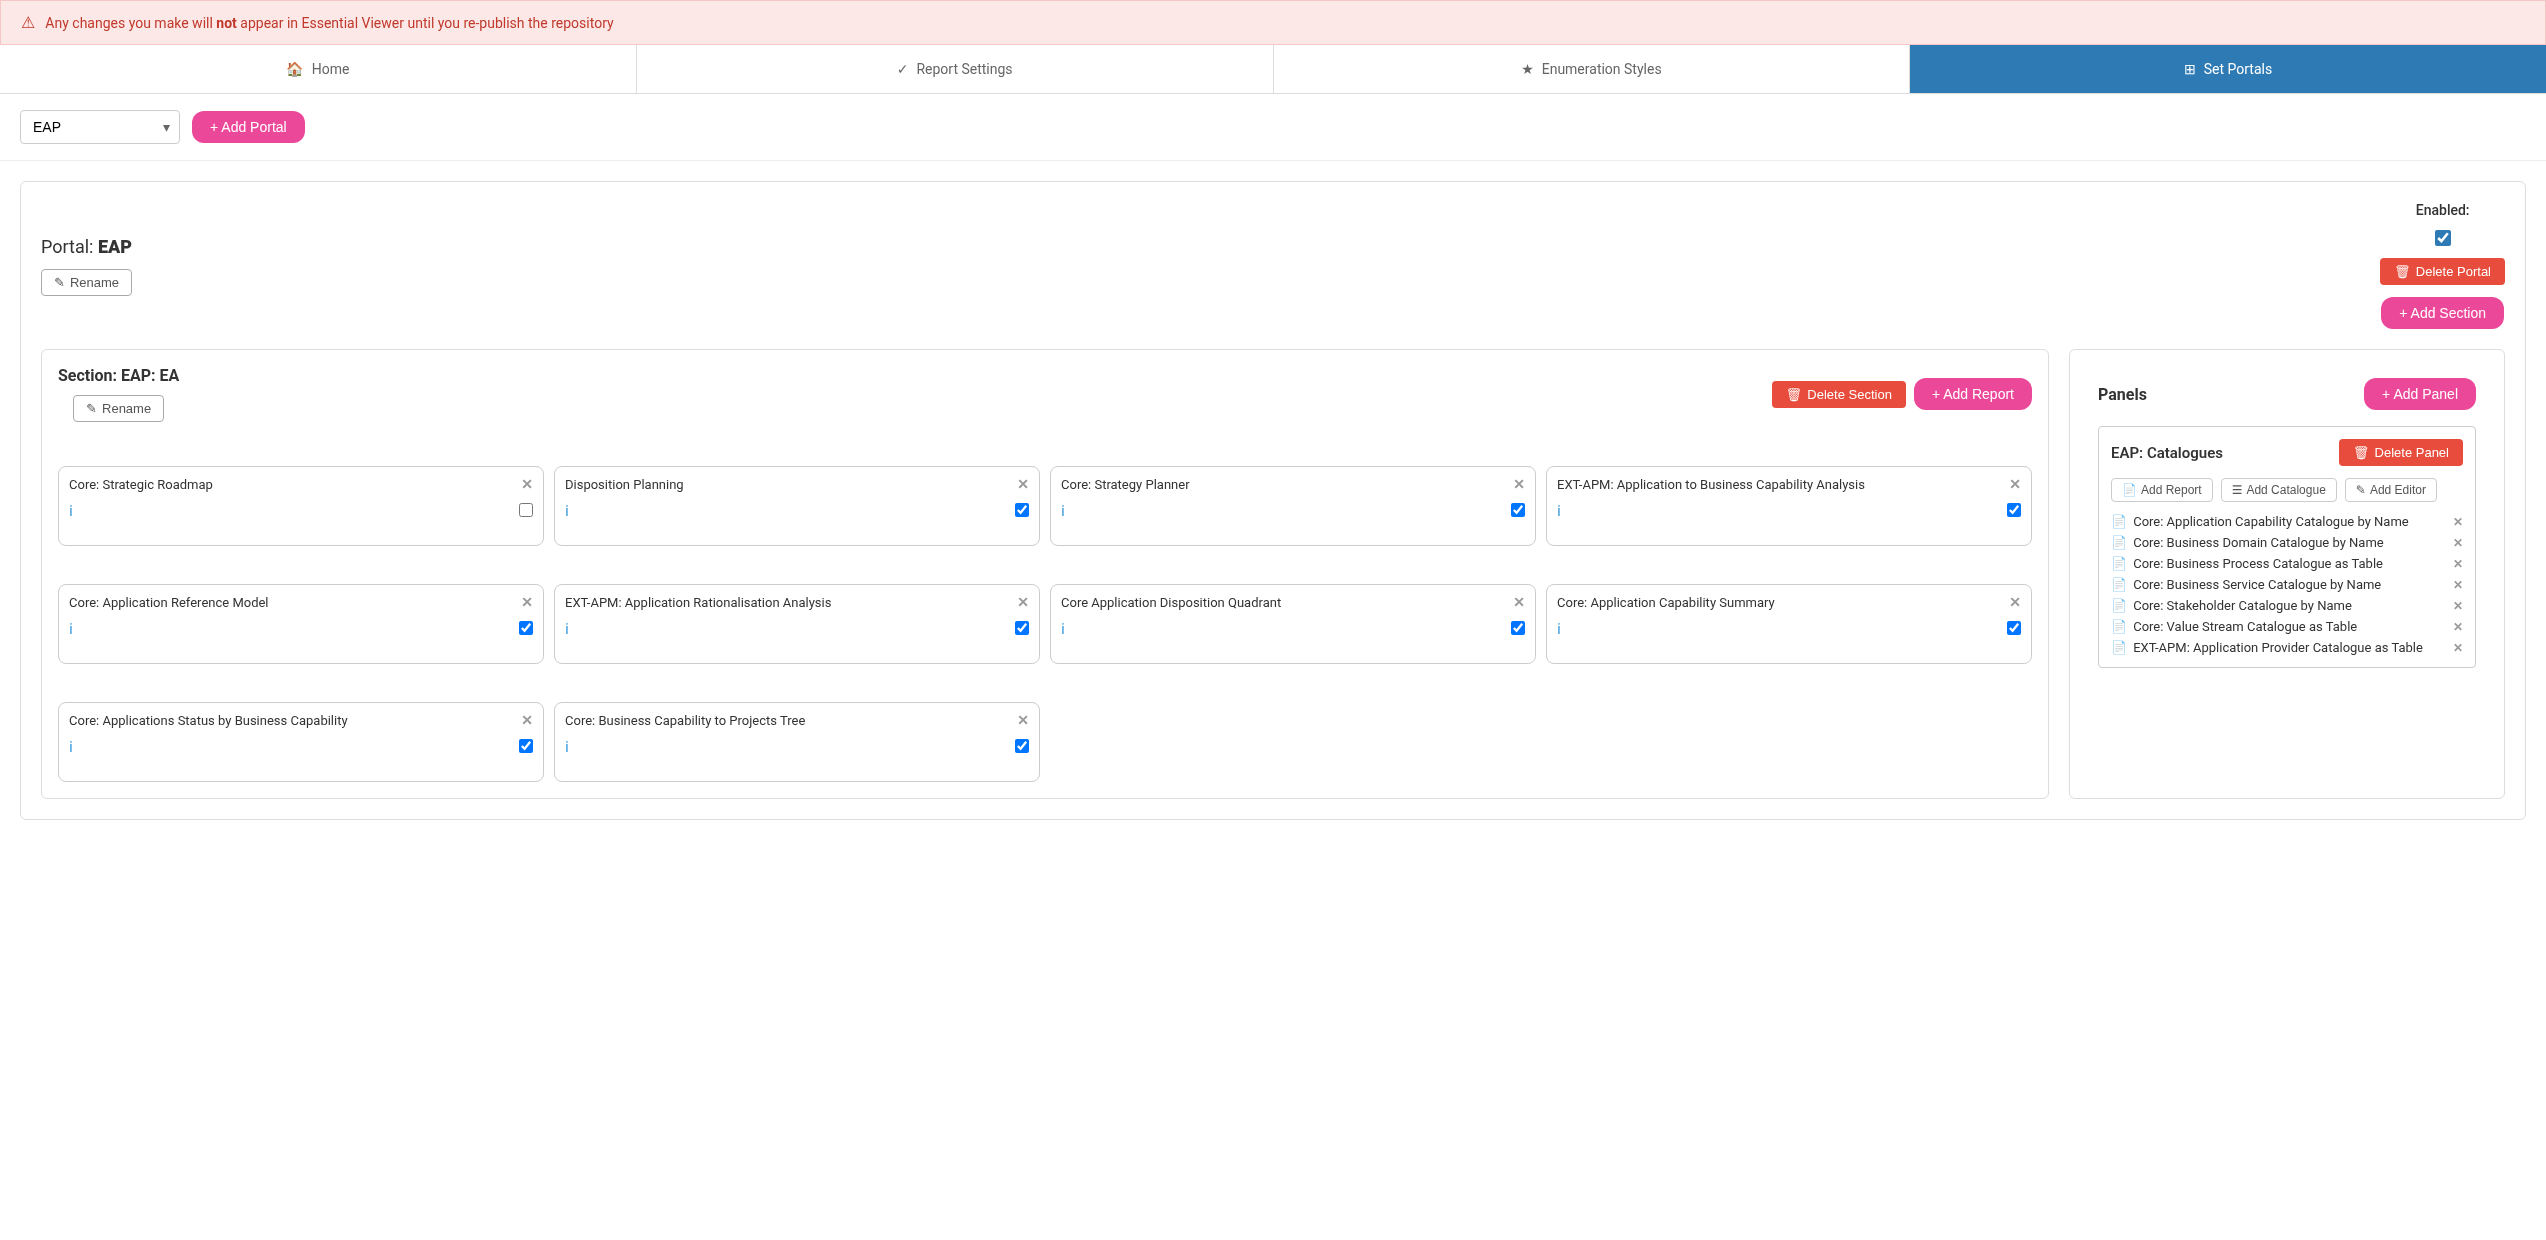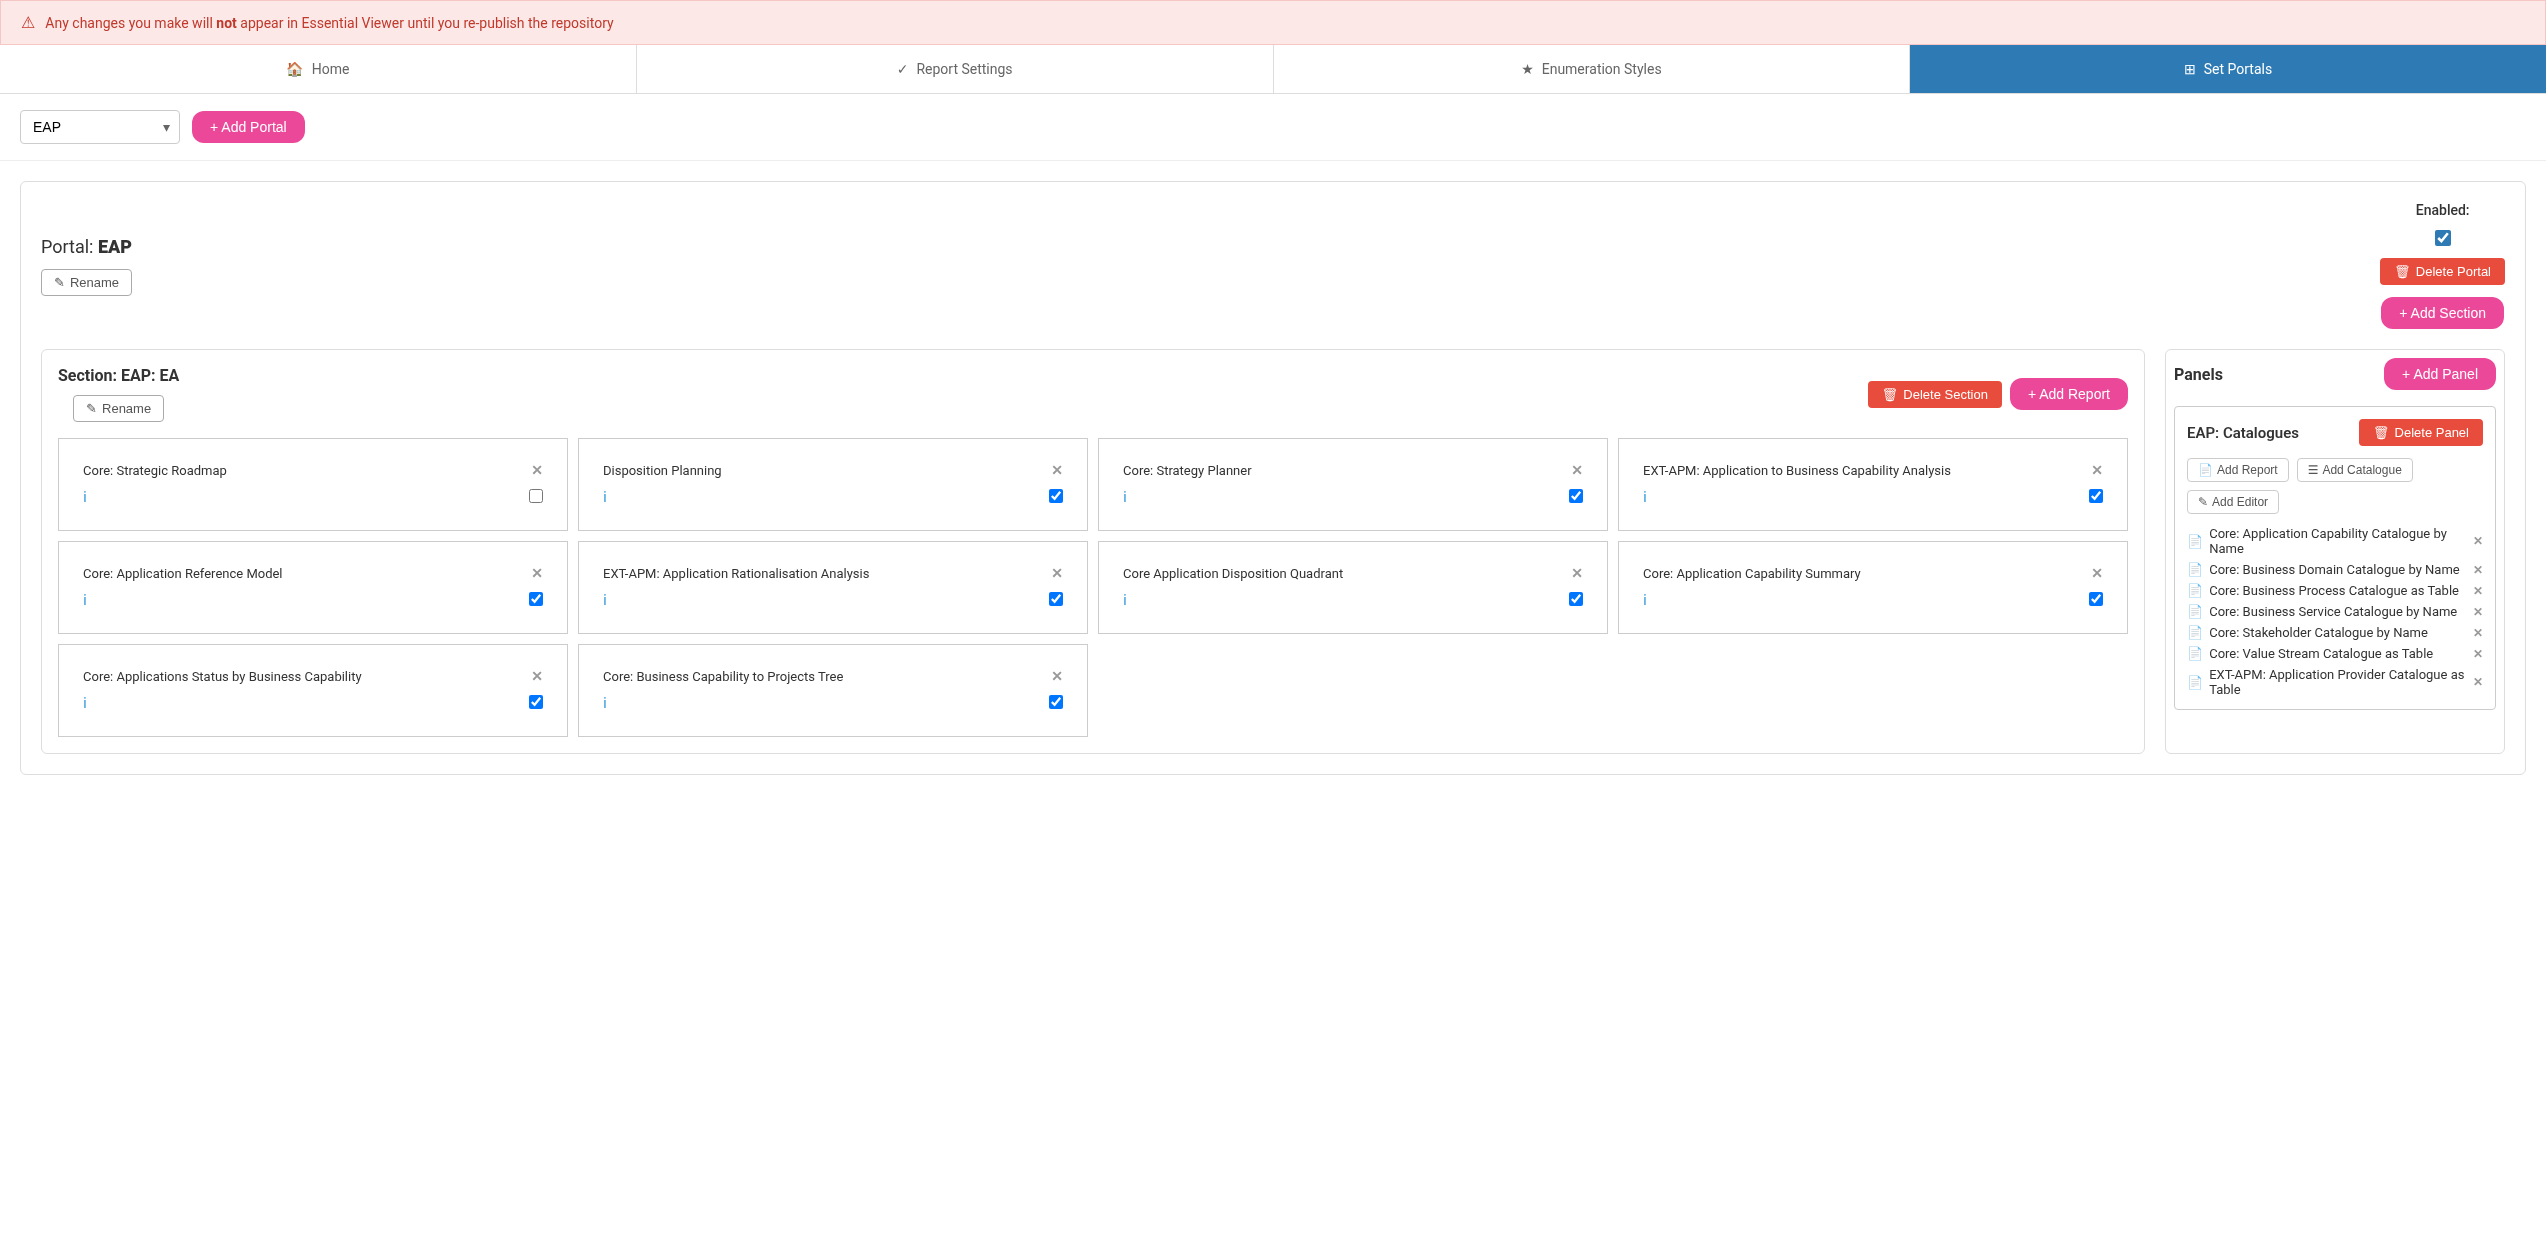--- a/index.html
+++ b/index.html
@@ -193,25 +193,26 @@
     }
 
     .reports-grid {
       display: grid;
       grid-template-columns: repeat(4, 1fr);
       gap: 10px;
     }
 
     .report-card {
       border: 1px solid #ccc;
-      border-radius: 0;
-      padding: 24px;
+      border-radius: 8px;
+      padding: 10px;
       background: #fff;
       position: relative;
       min-height: 80px;
+      margin-top: 28px;
     }
     .report-card-header {
       display: flex;
       justify-content: space-between;
       align-items: flex-start;
       margin-bottom: 8px;
     }
     .report-card-title {
       font-size: 13px;
       color: #333;
@@ -236,24 +237,24 @@
       font-size: 15px;
       cursor: pointer;
     }
     .report-checkbox {
       width: 14px;
       height: 14px;
       cursor: pointer;
     }
 
     .panels-area {
-      width: 340px;
+      width: 436px;
       border: 1px solid #ddd;
       border-radius: 6px;
-      padding: 8px;
+      padding: 28px;
       flex-shrink: 0;
     }
 
     .panels-header {
       display: flex;
       align-items: center;
       justify-content: space-between;
       margin-bottom: 16px;
     }
     .panels-title {

